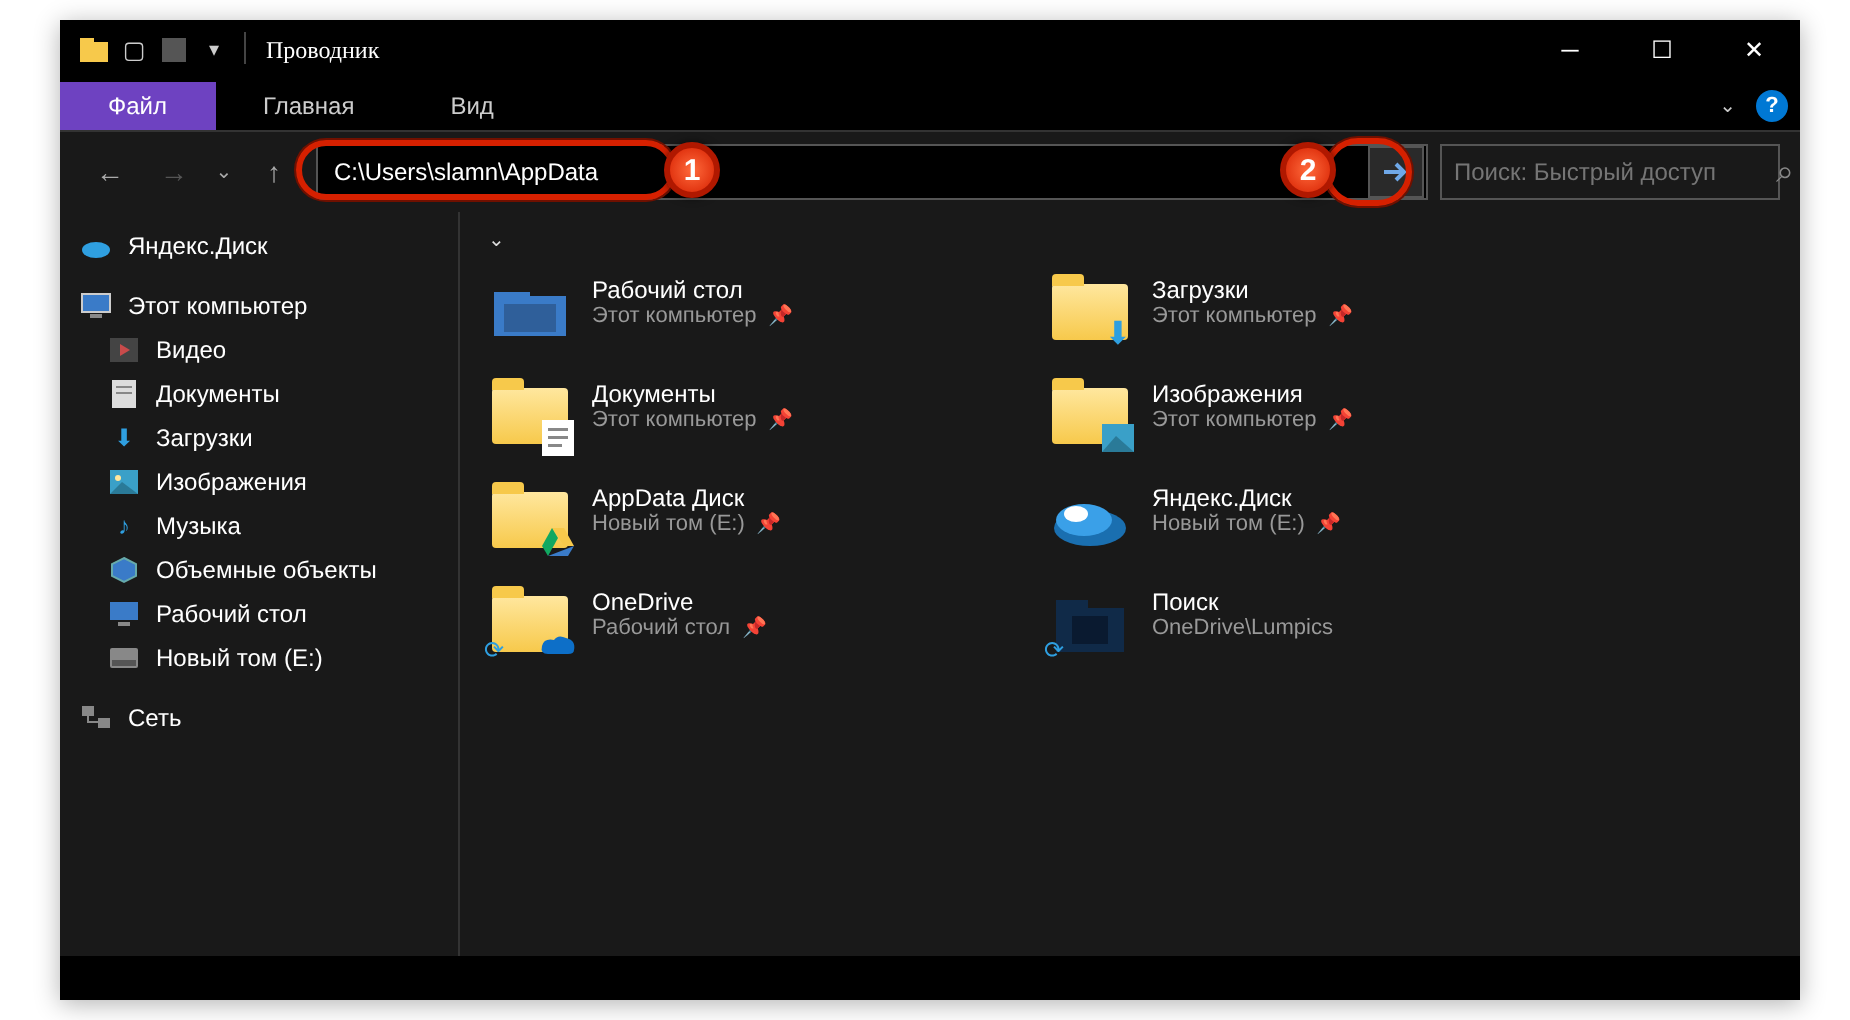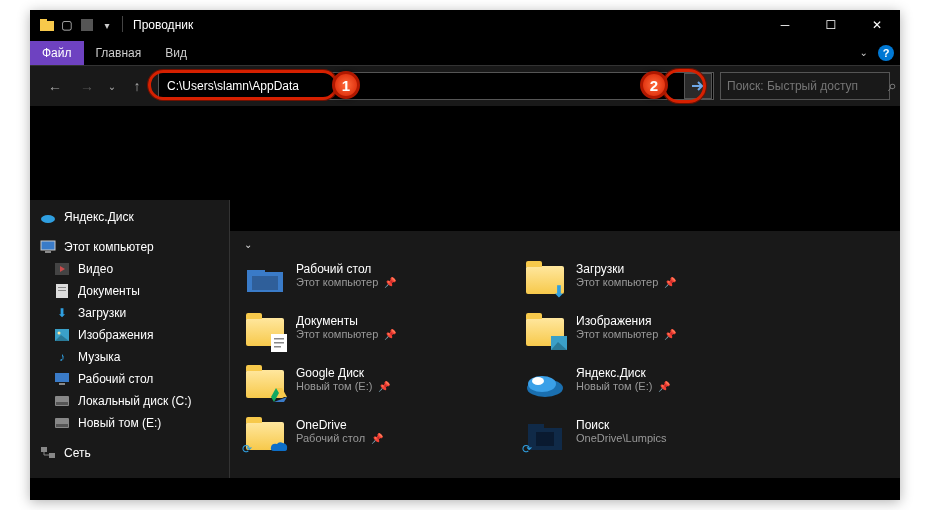--- a/index.html
+++ b/index.html
@@ -1,36 +1,36 @@
 <!DOCTYPE html>
 <html><head>
 <meta charset="utf-8">
 <style>
 * { margin:0; padding:0; box-sizing:border-box; font-family:"Segoe UI",Arial,sans-serif; }
 body { background:#fff; width:925px; height:510px; overflow:hidden; }
 .window { position:absolute; left:30px; top:10px; width:870px; height:490px; background:#000; box-shadow:0 2px 12px rgba(0,0,0,0.3); }
 .titlebar { height:30px; background:#000; display:flex; align-items:center; color:#fff; font-size:12px; }
 .titlebar .icons { display:flex; gap:2px; padding-left:8px; }
 .titlebar .ticon { width:18px; height:18px; display:flex; align-items:center; justify-content:center; }
-.titlebar .title { margin-left:6px; }
+.titlebar .title { margin-left:6px;font-family:Liberation Serif, serif; }
 .wincontrols { margin-left:auto; display:flex; }
 .wincontrols div { width:46px; height:30px; display:flex; align-items:center; justify-content:center; color:#fff; }
 .ribbon-tabs { height:26px; background:#000; display:flex; align-items:center; font-size:12px; border-bottom:1px solid #333; padding-right:6px;}
-.tab { padding:5px 12px; color:#ccc; }
+.tab { padding:5px 24px; color:#ccc; }
 .tab.active { background:#6e42c1; color:#fff; }
 .ribbon-right { margin-left:auto; display:flex; align-items:center; gap:10px; color:#ccc; }
 .help-icon { width:16px;height:16px;border-radius:50%;background:#0078d4;color:#fff;display:flex;align-items:center;justify-content:center;font-size:11px;font-weight:bold;}
 .navbar { height:40px; background:#191919; display:flex; align-items:center; padding:0 10px; gap:2px; position:relative;}
 .navbtn { width:30px; height:28px; display:flex; align-items:center; justify-content:center; color:#aaa; font-size:14px;}
 .addr-wrap { flex:1; height:28px; background:#000; border:1px solid #555; display:flex; align-items:center; padding:0 8px; margin:0 4px; position:relative;}
 .addr-text { color:#fff; font-size:12px;}
 .go-btn { width:28px;height:26px; background:#2a2a2a; border:1px solid #555; display:flex;align-items:center;justify-content:center;color:#8ab4f8; position:absolute; right:1px; top:0;}
 .search-wrap { width:170px; height:28px; background:#191919; border:1px solid #555; display:flex; align-items:center; padding:0 6px; gap:6px;}
 .search-wrap input { background:transparent; border:none; outline:none; color:#888; font-size:12px; flex:1;}
-.body { display:flex; height:calc(100% - 30px - 26px - 40px - 22px);align-items:flex-end; }
+.body { display:flex; height:calc(100% - 30px - 26px - 40px - 22px); }
 .sidebar { width:200px; background:#191919; color:#fff; font-size:12px; padding:6px 0; overflow:hidden; border-right:1px solid #333;}
 .sb-group { margin-bottom:8px; }
 .sb-item { display:flex; align-items:center; padding:3px 6px 3px 24px; gap:8px; white-space:nowrap;}
 .sb-item.top { padding-left:10px; font-weight:normal;}
 .sb-icon { width:16px; height:16px; display:flex; align-items:center; justify-content:center; font-size:12px;}
 .main { flex:1; background:#191919; color:#fff; padding:8px 14px; overflow:hidden;}
 .section-hdr { font-size:13px; color:#ddd; margin-bottom:12px; display:flex; align-items:center; gap:6px;}
 .grid {}
 .row { display:flex; gap:20px; margin-bottom:16px;}
 .item { display:flex; align-items:flex-start; gap:10px; width:260px;}
@@ -168,35 +168,34 @@
               </svg>
             </span>
             <span>Изображения</span>
           </div>
         <div class="sb-item">
             <span class="sb-icon" style="color:#2f9fe0">♪</span>
             <span>Музыка</span>
           </div>
         <div class="sb-item">
             <span class="sb-icon">
+              <svg width="14" height="14">
+                <polygon points="7,1 13,4 13,10 7,13 1,10 1,4" fill="#3a7bc8" stroke="#6aa"></polygon>
+              </svg>
+            </span>
+            <span>Объемные объекты</span>
+          </div>
+        <div class="sb-item">
+            <span class="sb-icon">
               <svg width="14" height="12">
                 <rect width="14" height="9" fill="#3a7bc8"></rect>
                 <rect x="4" y="10" width="6" height="2" fill="#888"></rect>
               </svg>
             </span>
             <span>Рабочий стол</span>
-          </div>
-        <div class="sb-item">
-            <span class="sb-icon">
-              <svg width="14" height="10">
-                <rect width="14" height="10" fill="#888" rx="1"></rect>
-                <rect x="1" y="6" width="12" height="3" fill="#555"></rect>
-              </svg>
-            </span>
-            <span>Локальный диск (C:)</span>
           </div>
         <div class="sb-item">
             <span class="sb-icon">
               <svg width="14" height="10">
                 <rect width="14" height="10" fill="#888" rx="1"></rect>
                 <rect x="1" y="6" width="12" height="3" fill="#555"></rect>
               </svg>
             </span>
             <span>Новый том (E:)</span>
           </div>
@@ -285,21 +284,21 @@
                 <div class="folder"></div>
                 <span class="overlay-sm">
                   <svg width="16" height="14">
                     <polygon points="5,0 11,0 16,9 11,9" fill="#f7c94b"></polygon>
                     <polygon points="0,9 5,0 8,5 3,14" fill="#11a861"></polygon>
                     <polygon points="3,14 16,9 13,14" fill="#3a7bc8"></polygon>
                   </svg>
                 </span>
               </div>
               <div class="label">
-                <span class="name">Google Диск</span>
+                <span class="name">AppData Диск</span>
                 <span class="sub">Новый том (E:) <span class="pin">📌</span></span>
               </div>
             </div>
             <div class="item">
               <div class="thumb">
                 <svg width="42" height="36">
                   <ellipse cx="21" cy="22" rx="18" ry="9" fill="#1a6fb0"></ellipse>
                   <ellipse cx="18" cy="18" rx="14" ry="8" fill="#3aa0e8"></ellipse>
                   <ellipse cx="14" cy="15" rx="6" ry="4" fill="#fff"></ellipse>
                 </svg>

